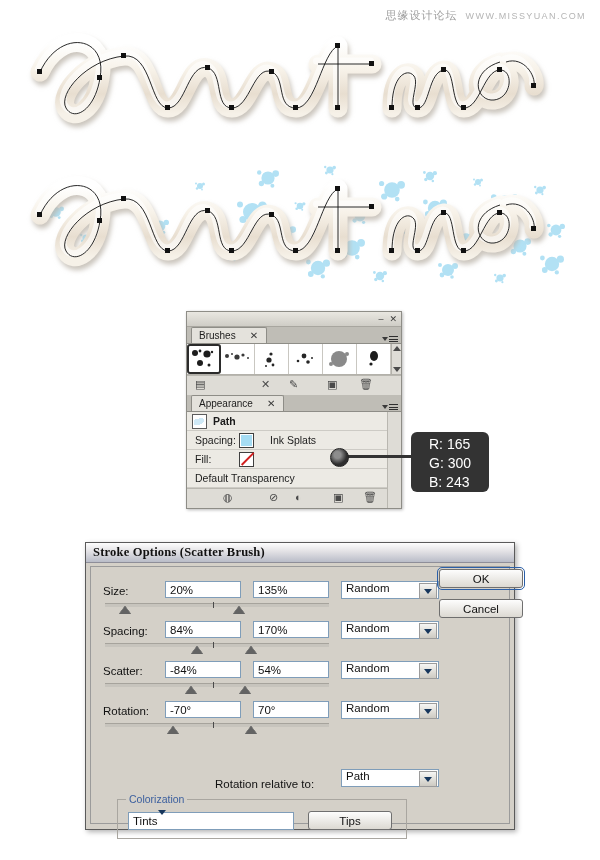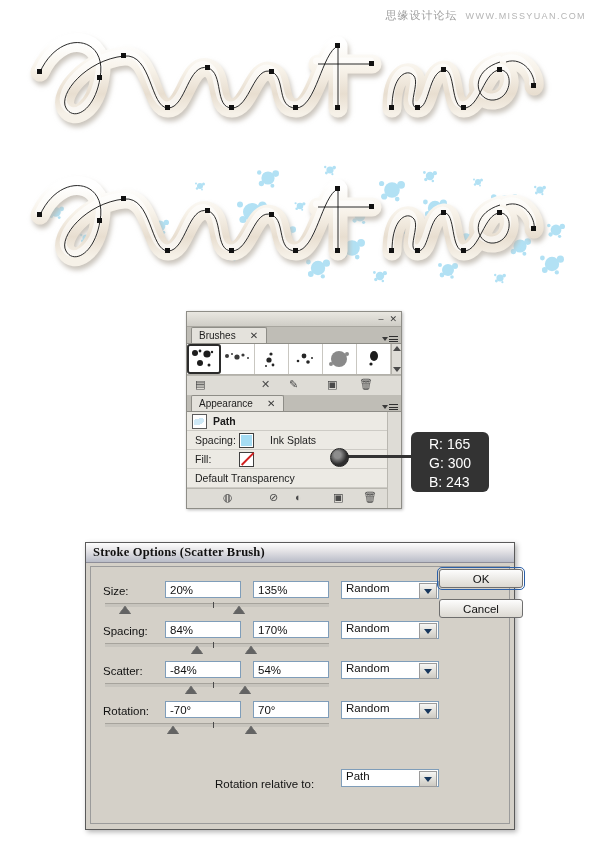--- a/index.html
+++ b/index.html
@@ -557,17 +557,25 @@
     <div id="rot-rel">
       <span class="f-label">Rotation relative to:</span>
       <div class="f-sel">
         <span>Path</span>
         <span class="arrowbox">
             <i class="caret"></i>
           </span>
       </div>
     </div>
 
+    <div id="coloriz">
+      <span id="coloriz-legend">Colorization</span>
+      <div id="tints-sel">
+        <span>Tints</span>
+        <span class="arrowbox"><i class="caret"></i></span>
+      </div>
+      <div id="tips-btn">Tips</div>
+    </div>
 
     <div class="dlg-btn" id="ok-btn">OK</div>
     <div class="dlg-btn" id="cancel-btn">Cancel</div>
   </div>
 </div>
 
 </body></html>

